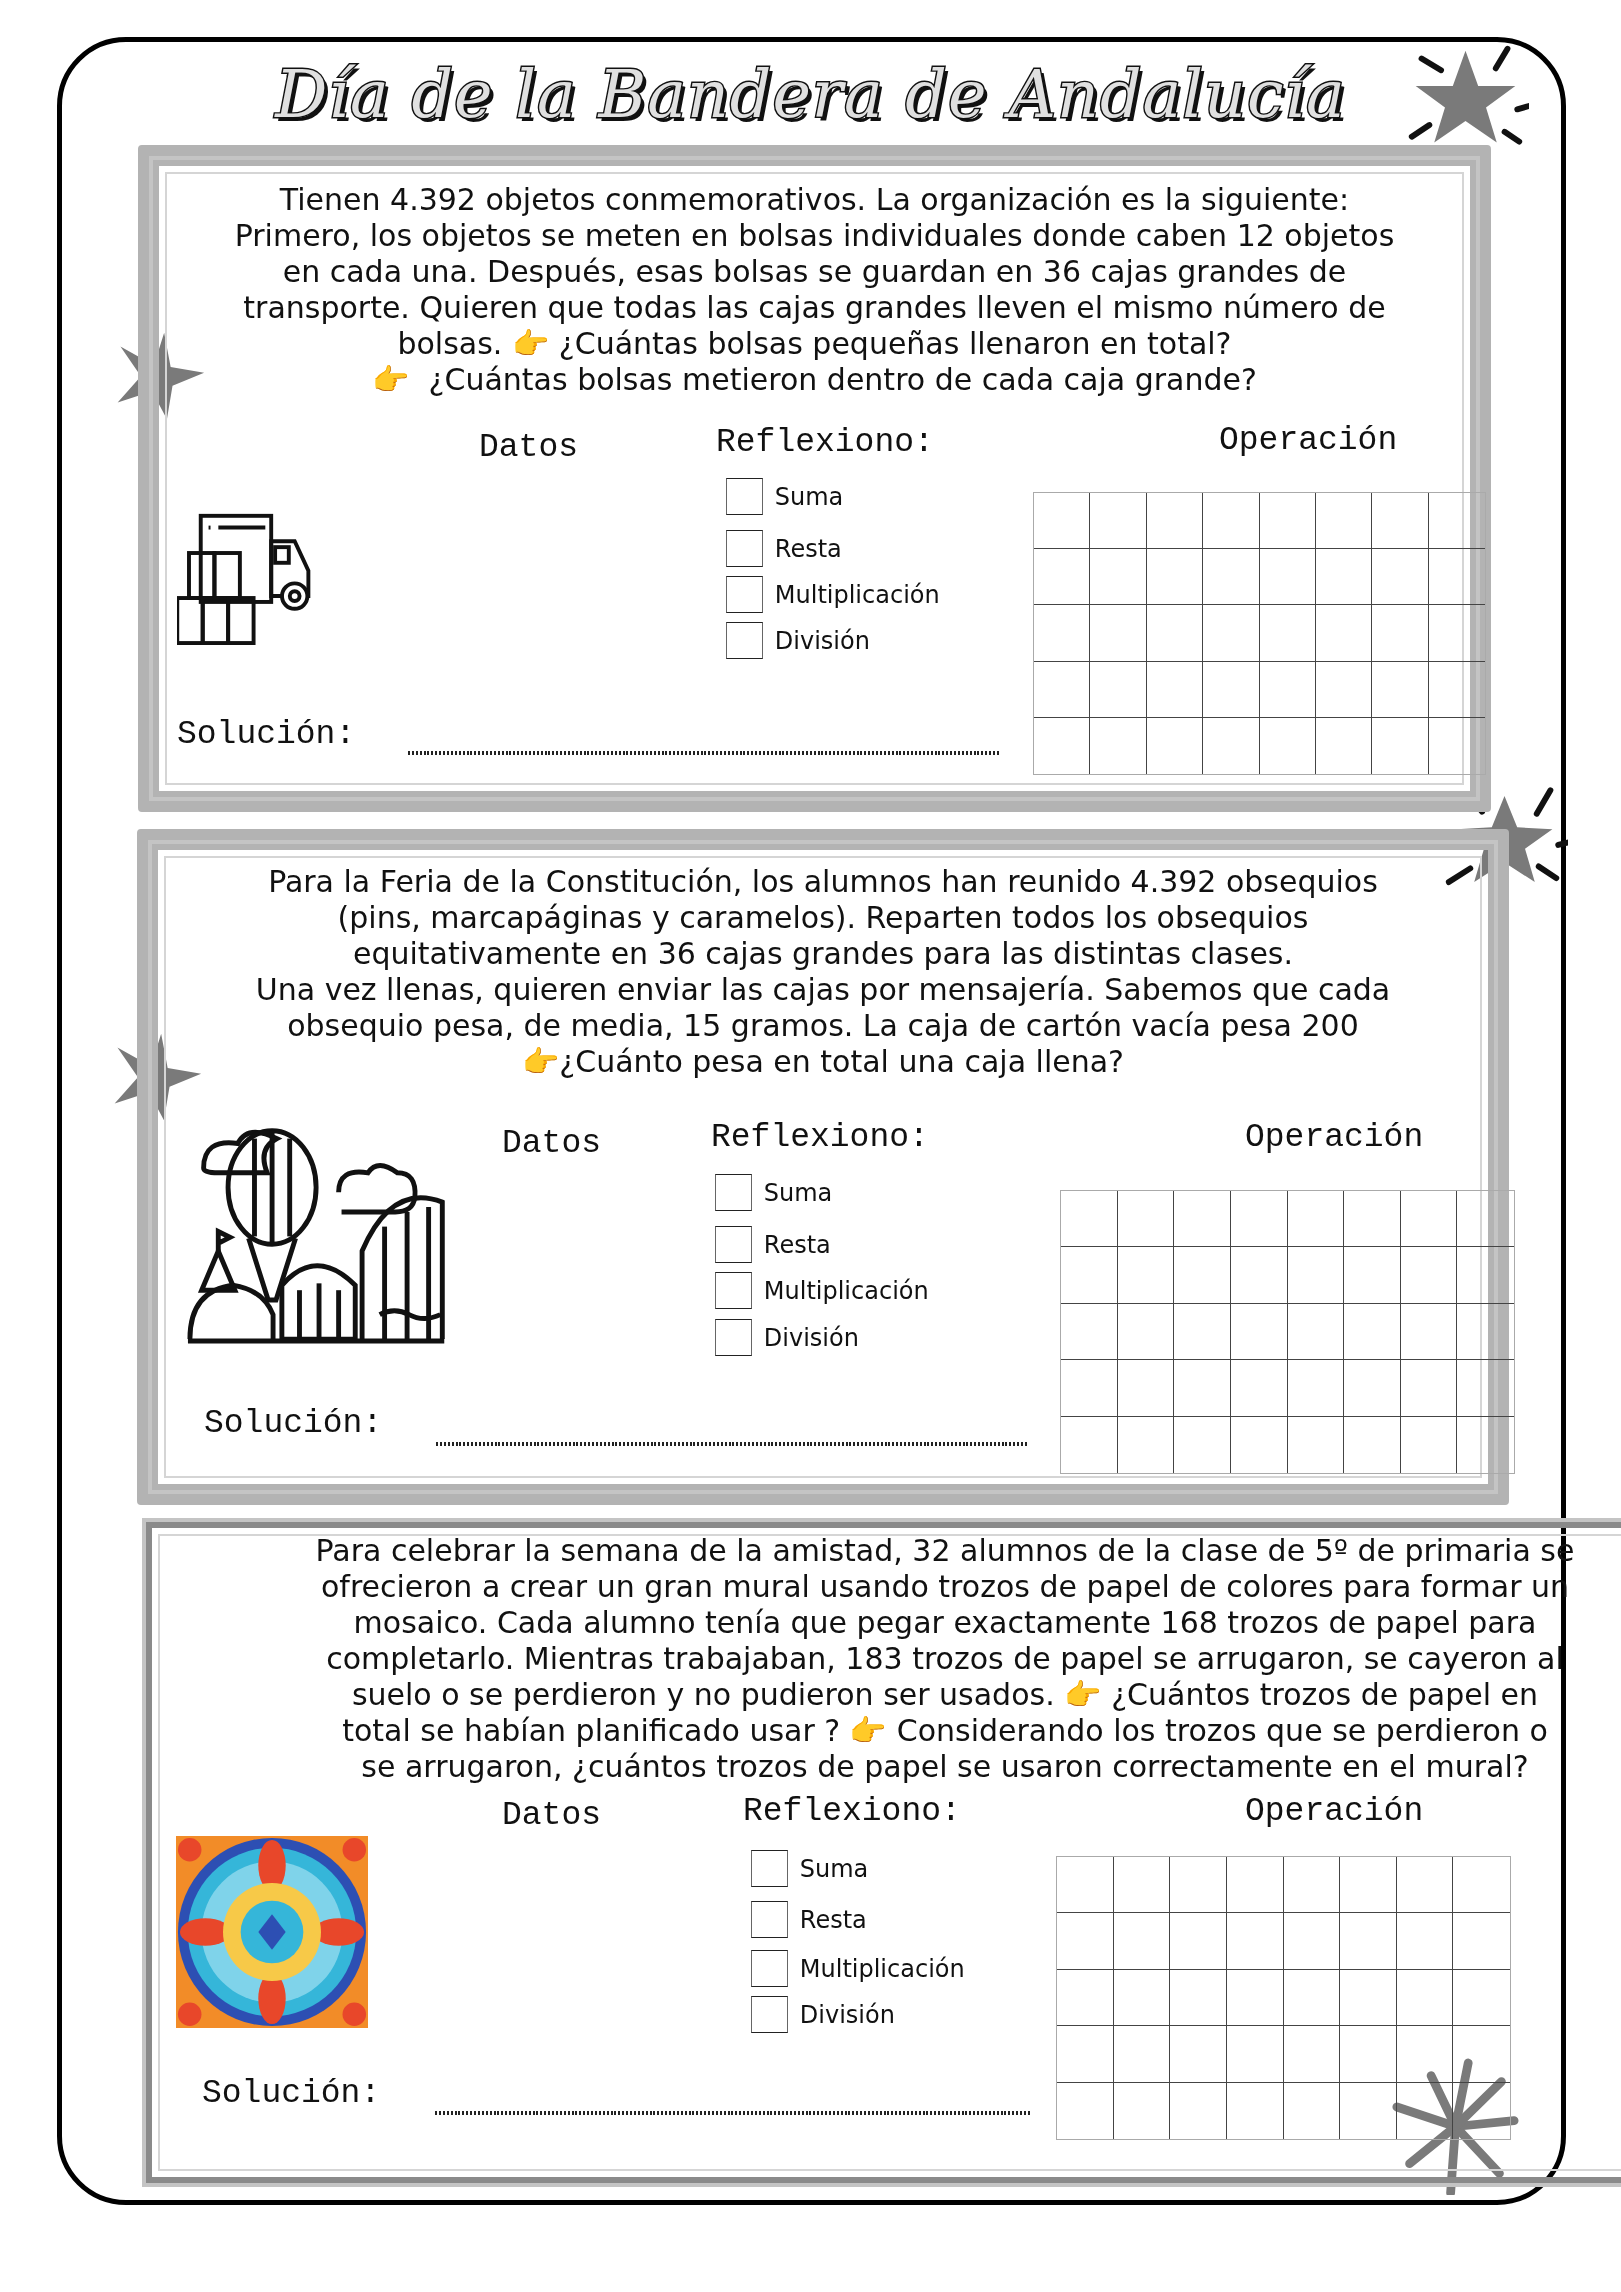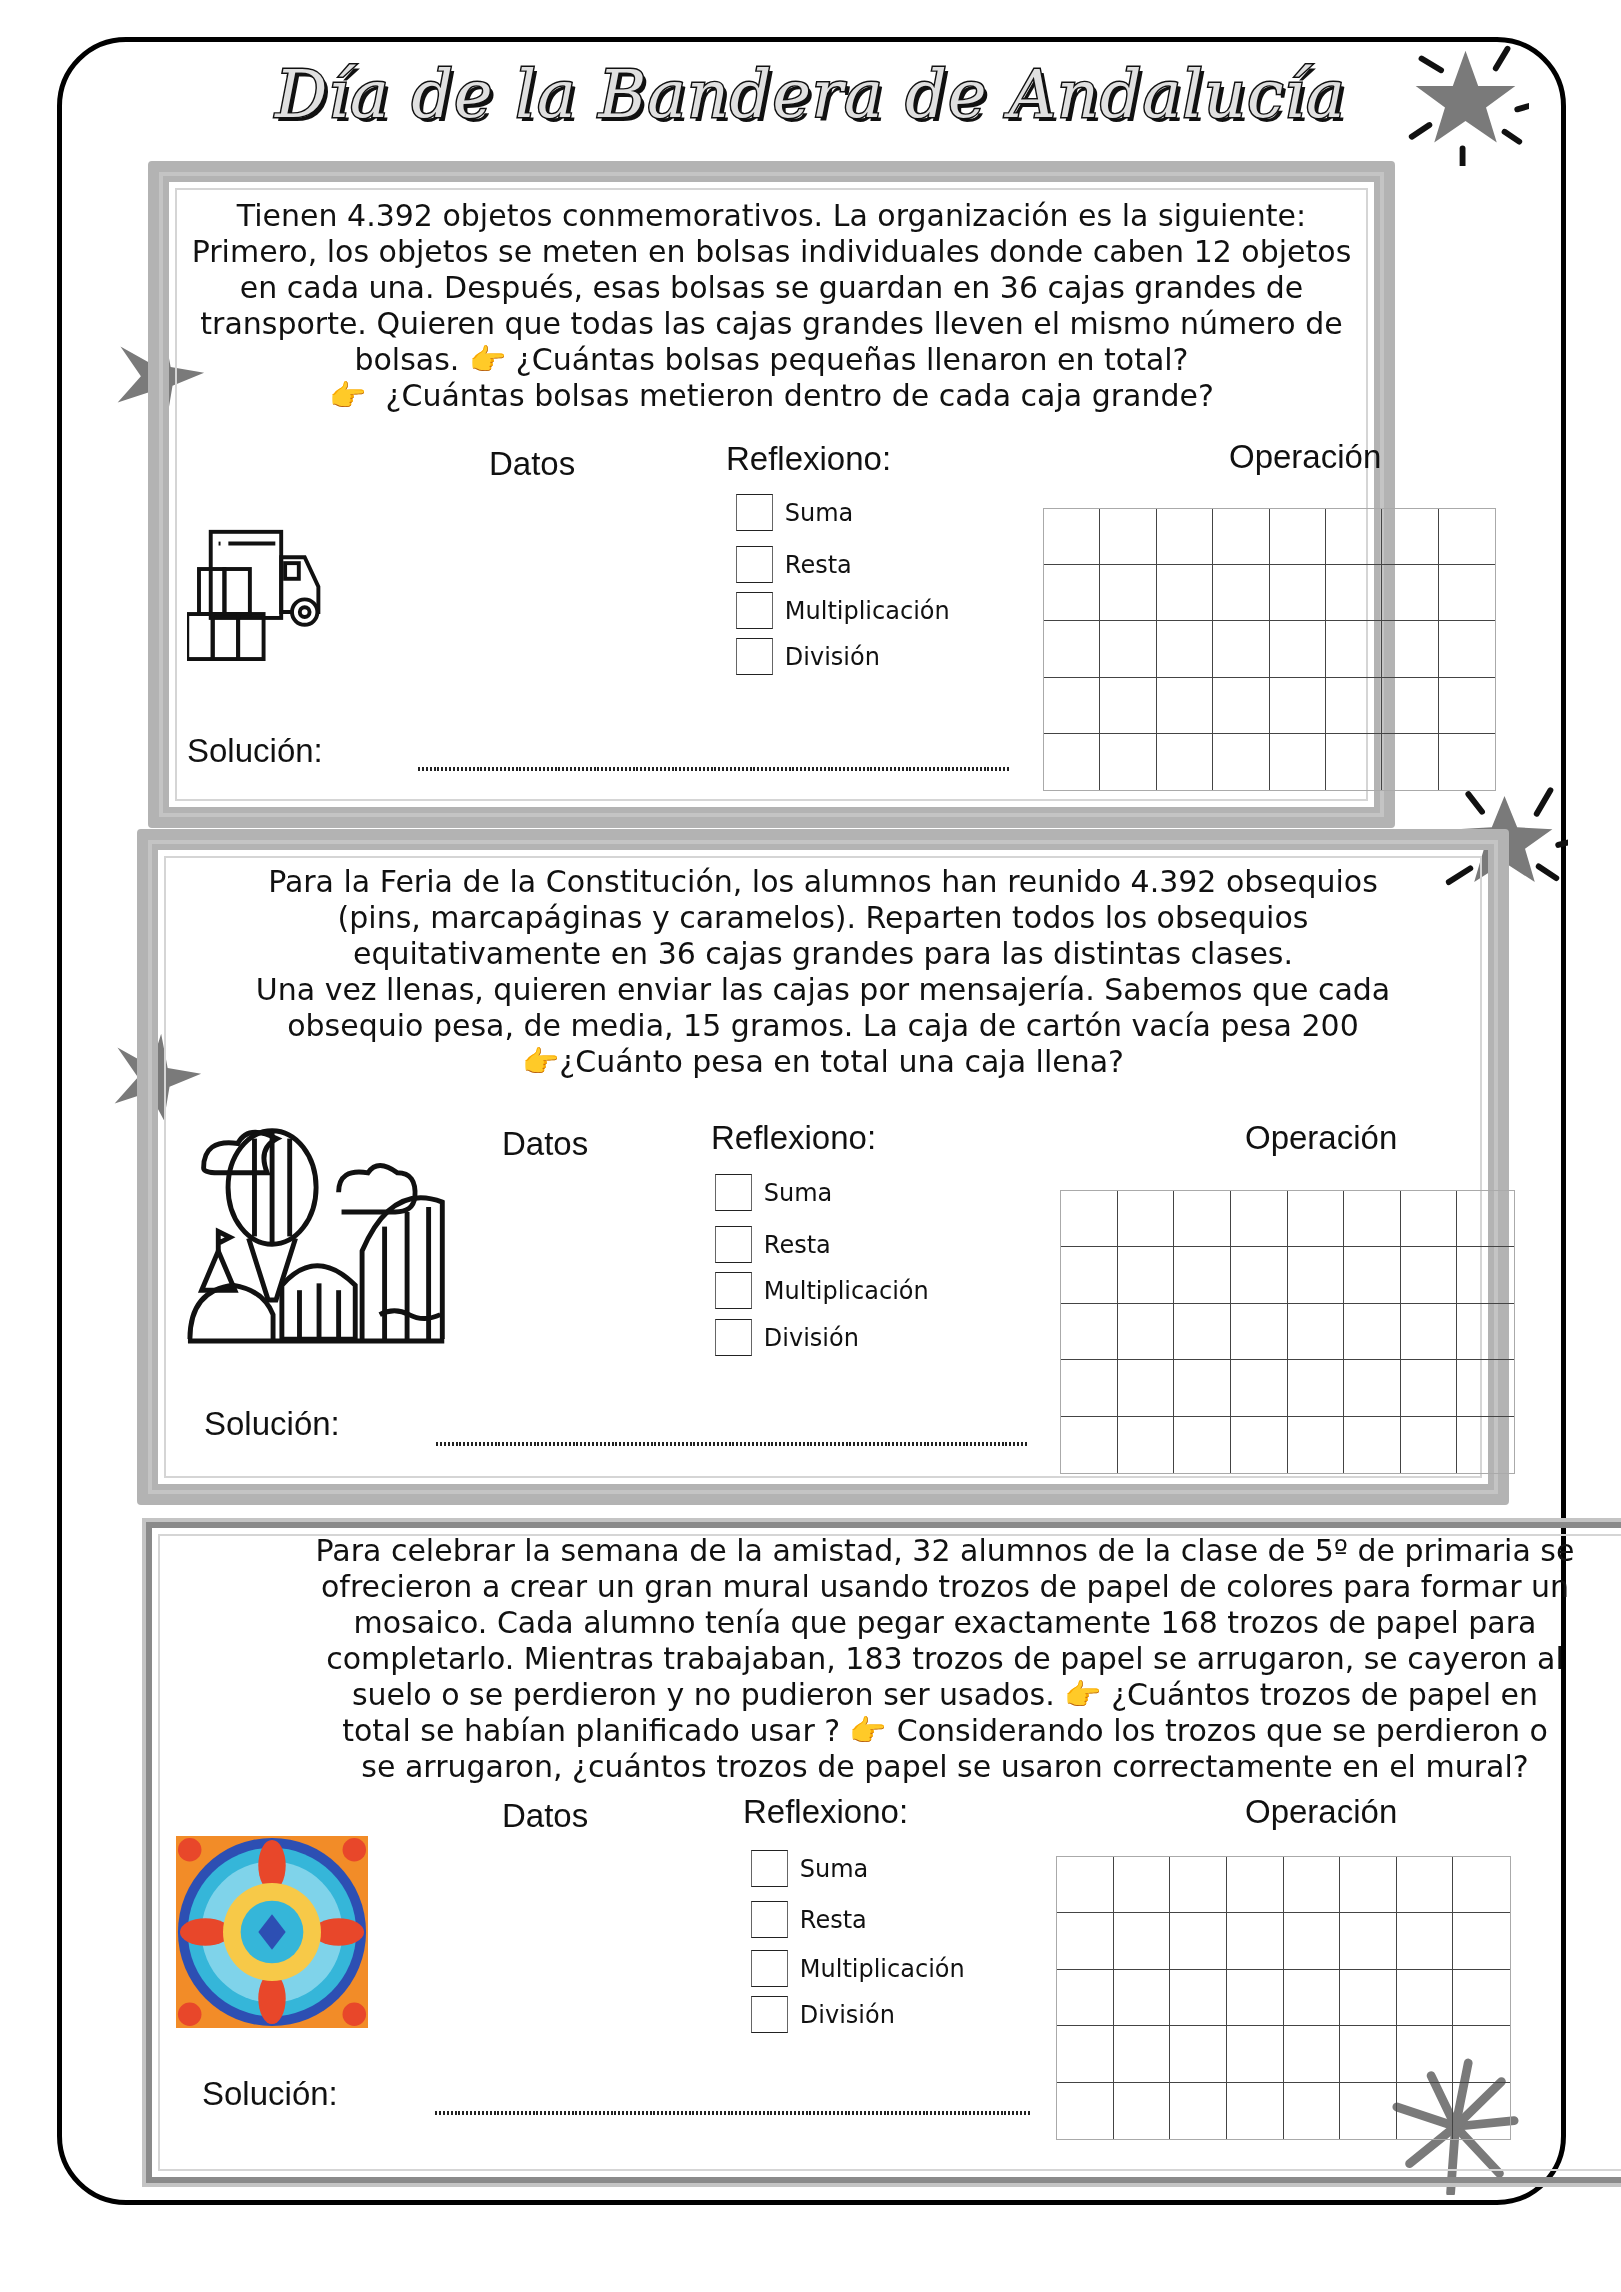--- a/index.html
+++ b/index.html
@@ -14,21 +14,21 @@
          text-shadow: 3.9px 3.9px 0 #111; }
   .panel { position:absolute; box-sizing:border-box; }
   .frame { position:absolute; inset:0; border:21.6px solid #b3b3b3; box-sizing:border-box;
          border-radius:3.9px; }
   .frame::before { content:""; position:absolute; inset:-9.8px; border:4.9px solid #c4c4c4; }
   .frame::after  { content:""; position:absolute; inset:5.9px; border:2px solid #d5d5d5; }
   .frame.dark { border-color:#8a8a8a; }
   .problem { position:absolute; left:0; right:0; text-align:center;
          font-family:"DejaVu Sans", sans-serif; font-size:30px; line-height:36px; }
   .hand { color:#f5c842; }
-  .label { position:absolute; font-size:33px; font-family:Liberation Sans, sans-serif; }
+  .label { position:absolute; font-size:33px; font-family:Liberation Mono, monospace; }
   .opt { position:absolute; font-size:24px; display:flex; align-items:center; }
   .box { display:inline-block; width:35px; height:35px; border:1.5px solid #666;
          border-top-color:#222; border-bottom-color:#222; margin-right:11.8px; background:#fff; }
   .sol-line { position:absolute; height:3.9px;
          background:repeating-linear-gradient(90deg,#222 0 2px,transparent 2px 3.9px); }
   .grid { position:absolute; display:grid; grid-template-columns:repeat(8,1fr);
          grid-template-rows:repeat(5,1fr); border:1px solid #aaa; }
   .grid div { border-right:1.5px solid #444; border-bottom:1.5px solid #444; }
   .grid div:nth-child(8n) { border-right:none; }
   .grid div:nth-last-child(-n+8) { border-bottom:none; }
@@ -75,21 +75,21 @@
       <line x1="65" y1="70" x2="40" y2="18"></line>
     <line x1="65" y1="70" x2="5" y2="50"></line>
       <line x1="65" y1="70" x2="125" y2="64"></line>
     <line x1="65" y1="70" x2="18" y2="108"></line>
       <line x1="65" y1="70" x2="60" y2="138"></line>
     <line x1="65" y1="70" x2="110" y2="118"></line>
       <line x1="65" y1="70" x2="112" y2="24"></line>
   </g>
 </svg>
 
-<div class="panel" style="left:148px;top:145px;width:1247px;height:667px;margin-top:16px;">
+<div class="panel" style="left:138px;top:145px;width:1353px;height:667px;">
   <div class="frame"></div>
   <div class="problem" style="top:37px;">
     <div>Tienen 4.392 objetos conmemorativos. La organización es la siguiente:</div>
     <div>Primero, los objetos se meten en bolsas individuales donde caben 12 objetos</div>
     <div>en cada una. Después, esas bolsas se guardan en 36 cajas grandes de</div>
     <div>transporte. Quieren que todas las cajas grandes lleven el mismo número de</div>
     <div><span>bolsas.</span> <span class="hand">👉</span> <span>¿Cuántas bolsas pequeñas llenaron en total?</span></div>
     <div><span class="hand">👉</span>&nbsp; <span>¿Cuántas bolsas metieron dentro de cada caja grande?</span></div>
   </div>
   <div class="label" style="left:341px;top:284px;">Datos</div>

